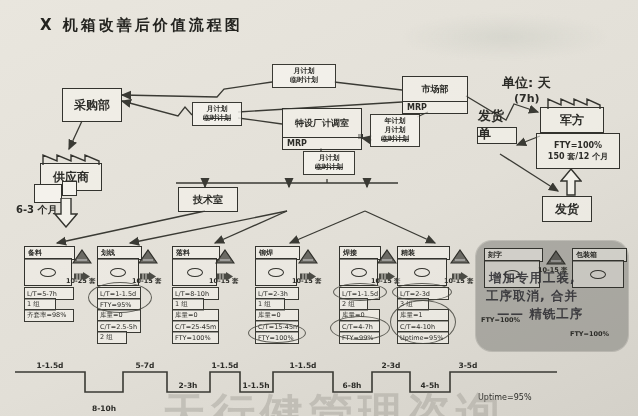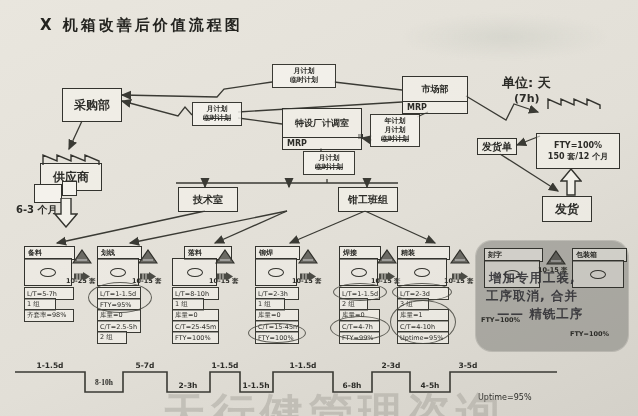--- a/index.html
+++ b/index.html
@@ -130,37 +130,37 @@
   </div>
 
   <div class="bx hdr2" style="left:282px;top:108px;width:78px;height:40px;">
     <div class="hcell" style="font-size:9px;">特设厂计调室</div>
     <div class="mrow">MRP</div>
   </div>
 
   <div class="bx" style="left:178px;top:187px;width:58px;height:23px;font-size:10px;">
     <span>技术室</span>
   </div>
-  <div class="bx" style="left:338px;top:187px;width:58px;height:23px;font-size:10px;">
-    <span>钳工班组</span>
-  </div>
 
   <div class="lbl" style="left:502px;top:74px;font-size:13px;font-weight:700;">单位: 天</div>
   <div class="lbl" style="left:514px;top:92px;font-size:11px;font-weight:600;">(7h)</div>
 
   <div class="icon" style="left:545px;top:94px;">
     <svg width="58" height="14">
         <path d="M3,14 L3,4 L16,10 L16,4 L29,10 L29,4 L42,10 L42,4 L55,10 L55,14" stroke="#33332e" stroke-width="1.4" fill="none"></path>
       </svg>
   </div>
+  <div class="bx" style="left:540px;top:107px;width:62px;height:24px;font-size:12px;">
+    <span>军方</span>
+  </div>
   <div class="bx" style="left:536px;top:133px;width:82px;height:34px;flex-direction:column;font-size:8px;line-height:11px;">
     <div>FTY=100%</div>
     <div>150 套/12 个月</div>
   </div>
-  <div class="bx" style="left:477px;top:138px;width:38px;height:15px;font-size:10px;align-items:flex-end;">
+  <div class="bx" style="left:477px;top:127px;width:38px;height:15px;font-size:13px;align-items:flex-end;">
     <span>发货单</span>
   </div>
   <div class="icon" style="left:560px;top:168px;">
     <svg width="22" height="28">
         <polygon points="11,1 21,13 15,13 15,27 7,27 7,13 1,13" fill="#f2f0e9" stroke="#33332e" stroke-width="1.4"></polygon>
       </svg>
   </div>
   <div class="bx" style="left:542px;top:196px;width:48px;height:24px;font-size:12px;">
     <span>发货</span>
   </div>
@@ -208,21 +208,21 @@
   <div class="icon" style="left:140px;top:266px;">
     <svg width="17" height="9">
         <rect x="0" y="1.5" width="9" height="6" fill="#4a4a44"></rect>
         <line x1="3" y1="1.5" x2="3" y2="7.5" stroke="#d8d6cf" stroke-width="1"></line>
         <line x1="6" y1="1.5" x2="6" y2="7.5" stroke="#d8d6cf" stroke-width="1"></line>
         <polygon points="9,0 16,4.5 9,9" fill="#4a4a44"></polygon>
       </svg>
   </div>
   <div class="qty" style="left:132px;top:277px;">10-15 套</div>
 
-  <div class="ph" style="left:184px;top:246px;width:43px;height:12px;">落料</div>
+  <div class="ph" style="left:172px;top:246px;width:43px;height:12px;">落料</div>
   <div class="pb" style="left:172px;top:258px;width:43px;height:26px;">
       <div class="oval"></div>
     </div>
   <div class="pr" style="left:172px;top:287px;width:43px;height:11px;">L/T=8-10h</div>
   <div class="pr" style="left:172px;top:298px;width:28px;height:11px;">1 组</div>
   <div class="pr" style="left:172px;top:309px;width:43px;height:11px;">库量=0</div>
   <div class="pr" style="left:172px;top:320px;width:43px;height:11px;">C/T=25-45m</div>
   <div class="pr" style="left:172px;top:331px;width:43px;height:11px;">FTY=100%</div>
 
   <div class="icon" style="left:215px;top:249px;">
@@ -351,21 +351,21 @@
   <div class="ann" style="left:489px;top:270px;">增加专用工装,</div>
   <div class="ann" style="left:486px;top:288px;">工序取消, 合并</div>
   <div class="ann" style="left:497px;top:306px;">—— 精铣工序</div>
 
   <div class="tl" style="left:50px;top:361px;">1-1.5d</div>
   <div class="tl" style="left:145px;top:361px;">5-7d</div>
   <div class="tl" style="left:225px;top:361px;">1-1.5d</div>
   <div class="tl" style="left:303px;top:361px;">1-1.5d</div>
   <div class="tl" style="left:391px;top:361px;">2-3d</div>
   <div class="tl" style="left:468px;top:361px;">3-5d</div>
-  <div class="tl" style="left:104px;top:378px;font-family:Liberation Serif, serif;">8-10h</div>
+  <div class="tl" style="left:104px;top:404px;">8-10h</div>
   <div class="tl" style="left:188px;top:381px;">2-3h</div>
   <div class="tl" style="left:256px;top:381px;">1-1.5h</div>
   <div class="tl" style="left:352px;top:381px;">6-8h</div>
   <div class="tl" style="left:430px;top:381px;">4-5h</div>
   <div class="upnote">Uptime=95%</div>
 
   <div class="wm">天行健管理咨询</div>
 
 </div>
 

